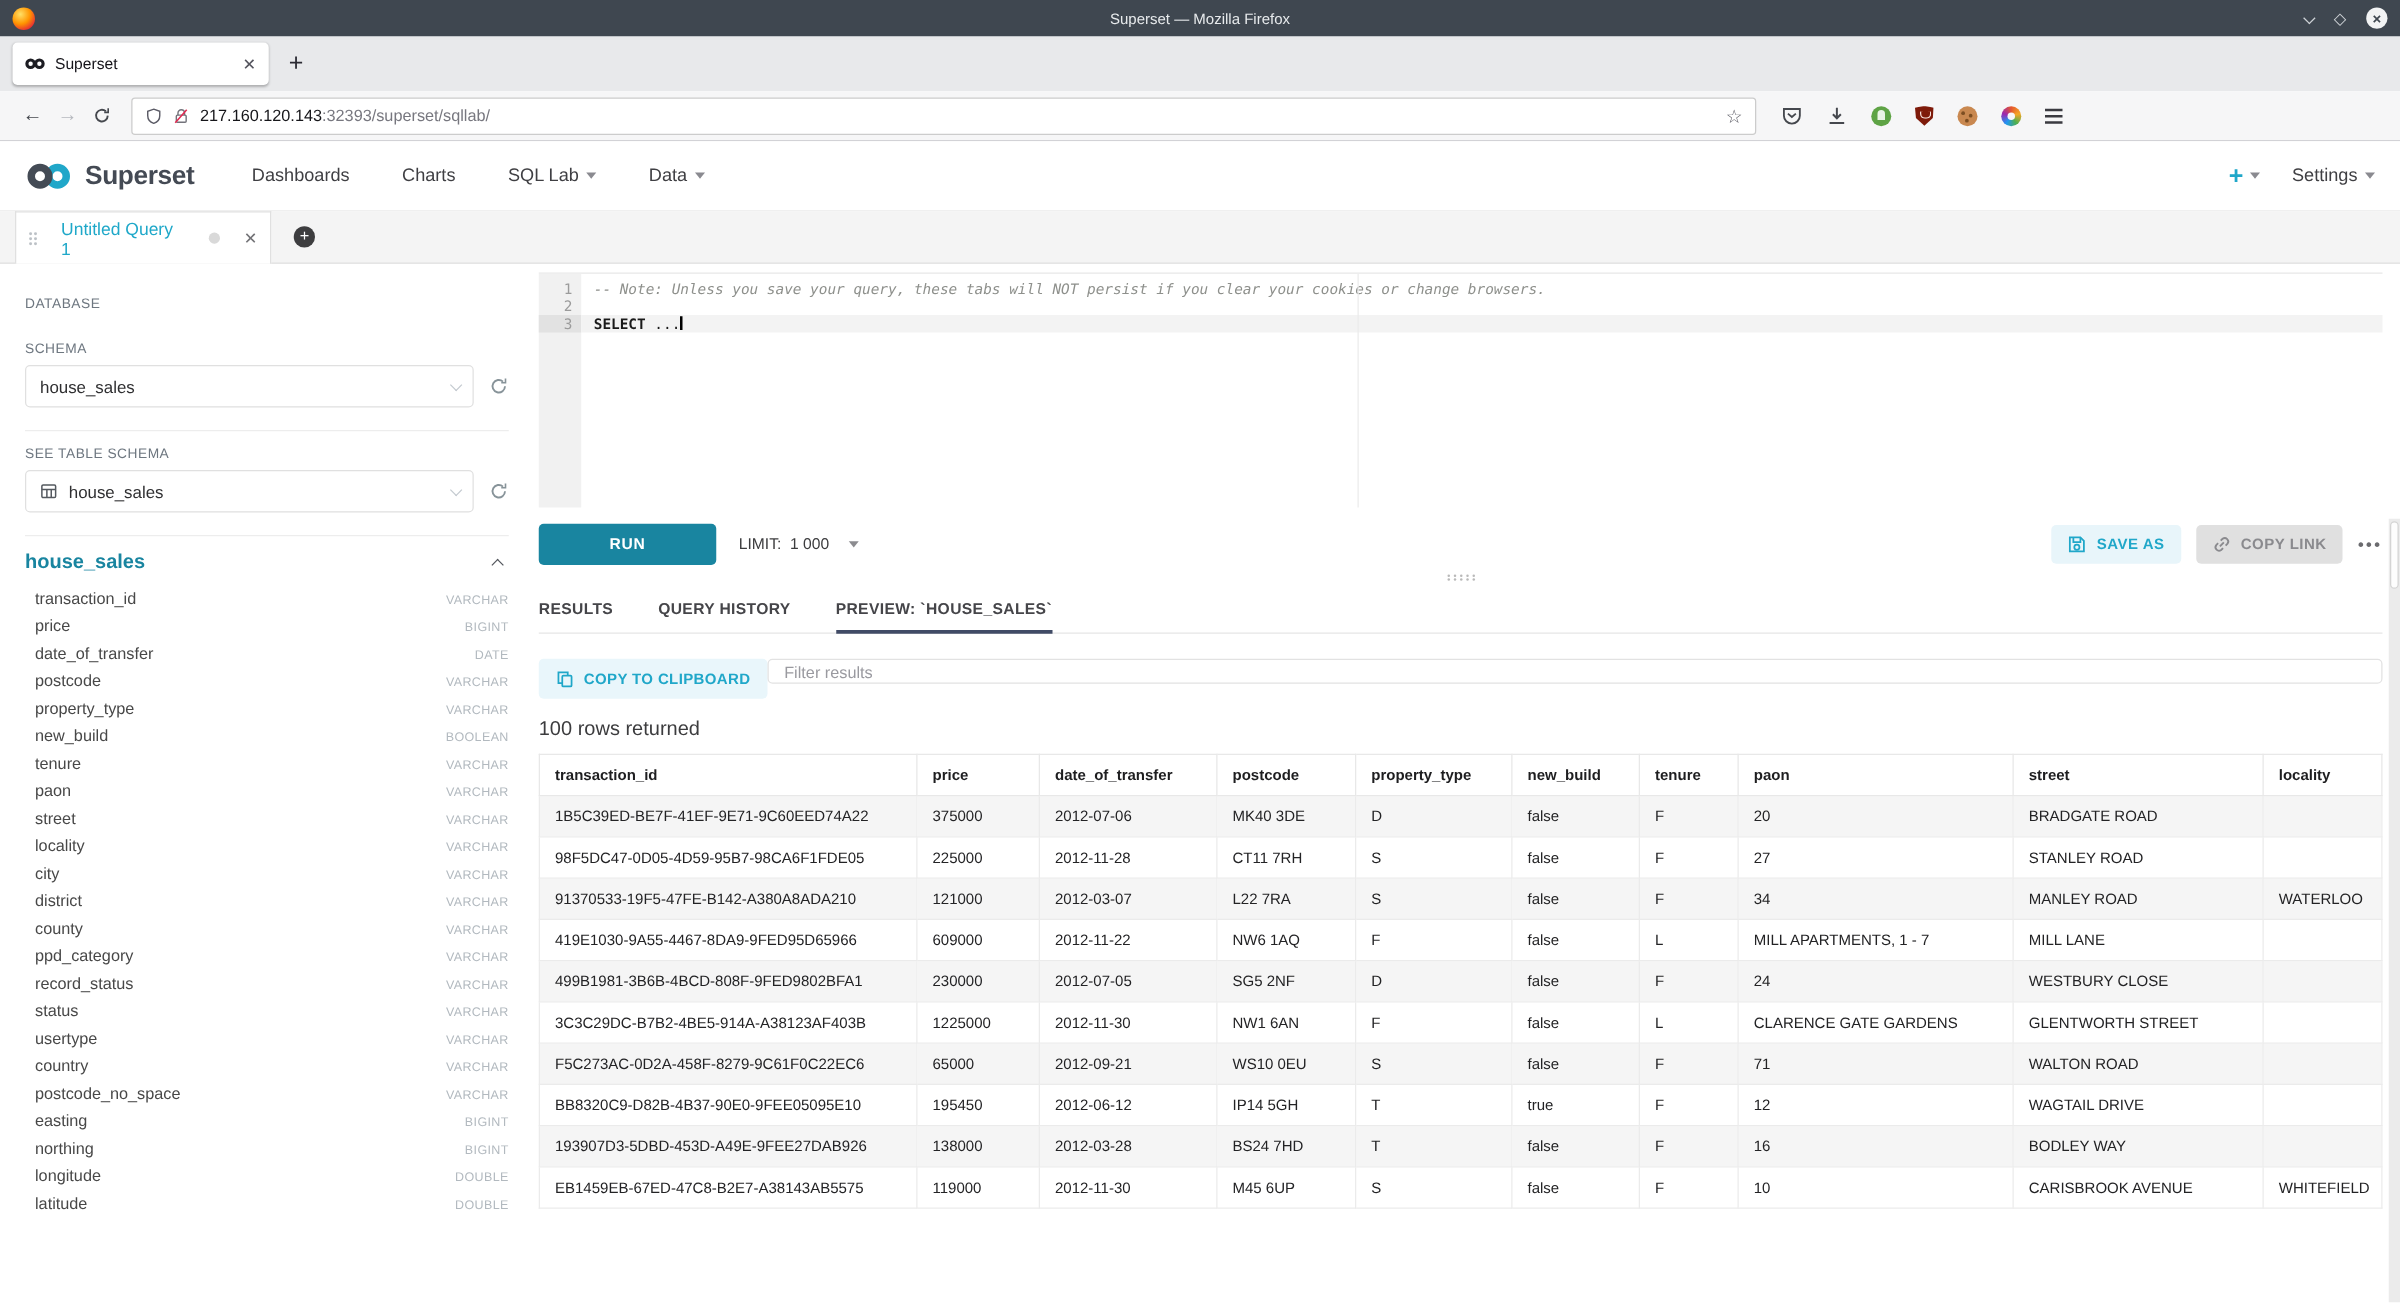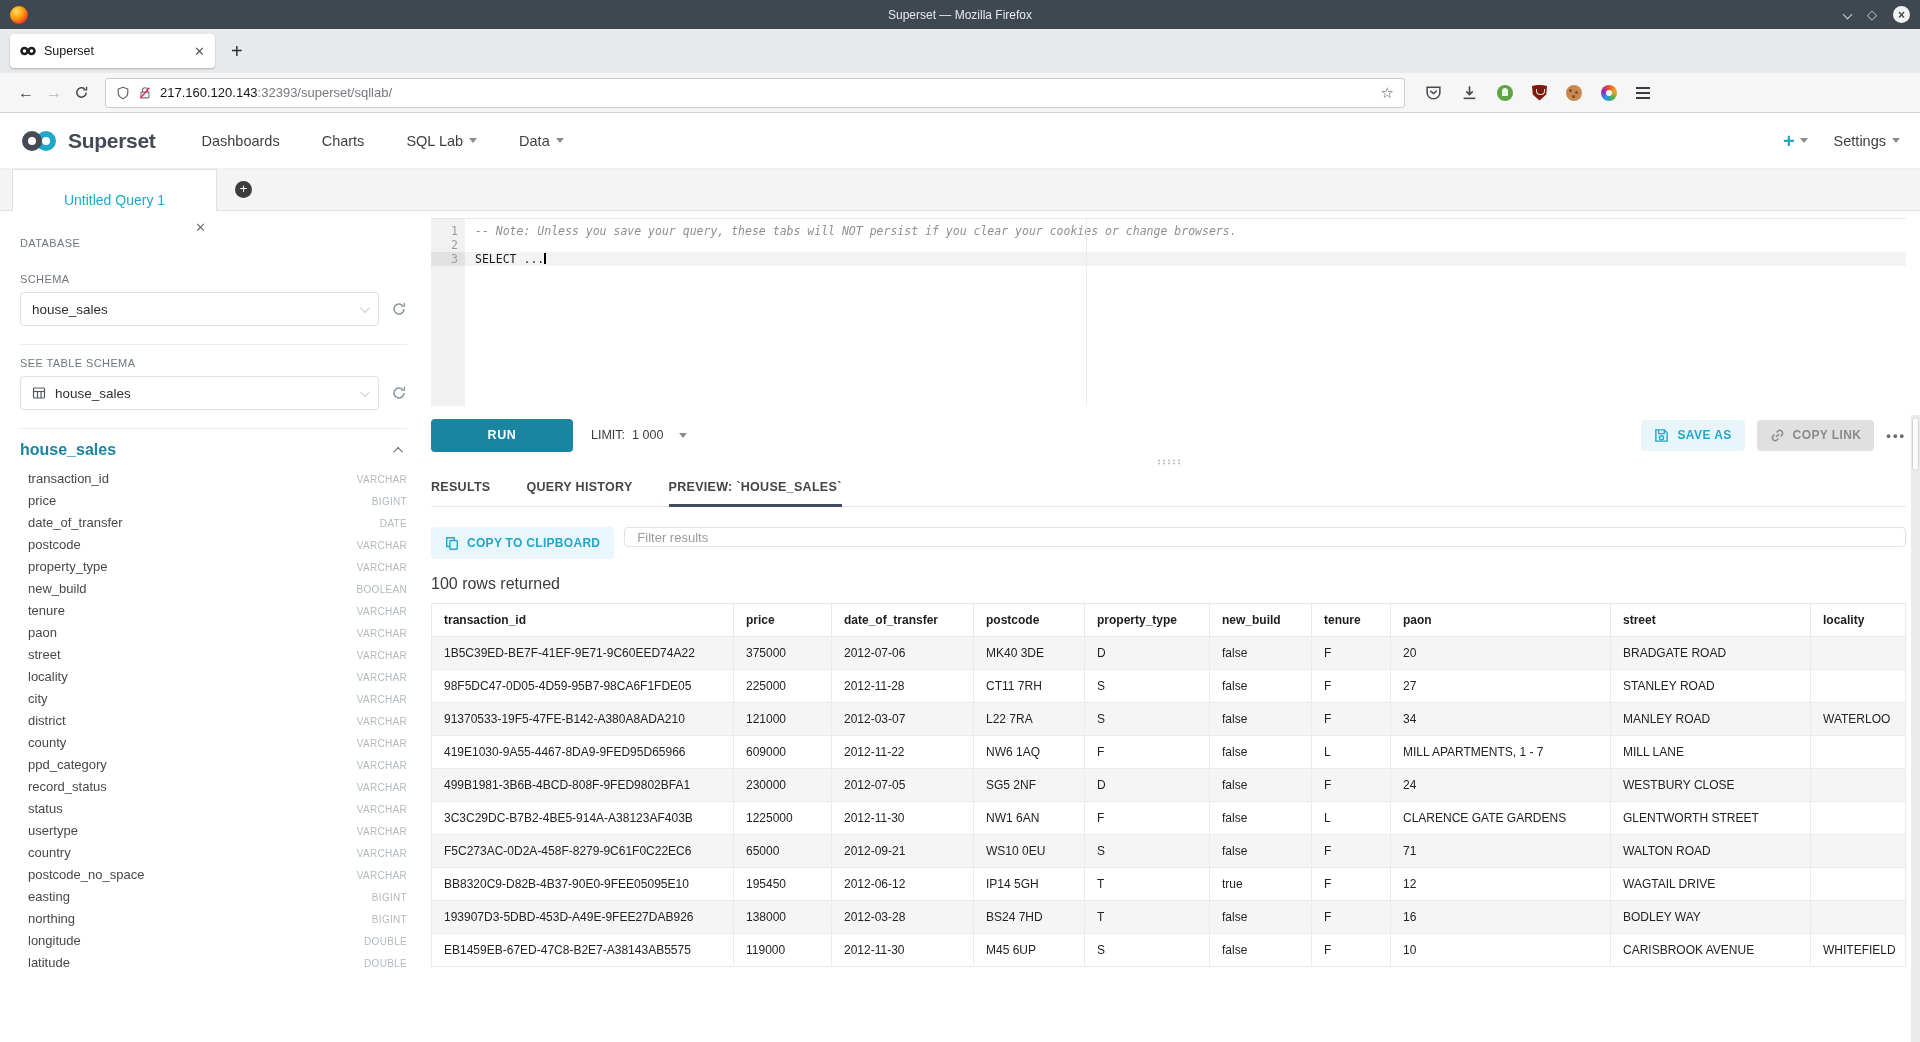--- a/index.html
+++ b/index.html
@@ -65,21 +65,21 @@
     border-top:5px solid #8a8a90; }
   .nav-right { margin-left:auto; display:flex; align-items:center; gap:26px; }
   .plusbtn { display:flex; align-items:center; gap:5px; }
   .plus-glyph { color:#20a7c9; font-size:20px; font-weight:bold; line-height:1; }
   .settings { display:flex; align-items:center; gap:6px; font-size:14.5px; color:#3f3f43; }
 
   
   .querytabs { height:42px; background:#f4f4f4; border-bottom:1px solid #e0e0e0;
     display:flex; align-items:stretch; padding-left:12px; }
   .qtab { width:205px; background:#fff; border:1px solid #e0e0e0; border-bottom:none;
-    margin-bottom:-1px; display:flex; align-items:center; gap:6px; padding:16px 10px;flex-direction:column; }
+    margin-bottom:-1px; display:flex; align-items:center; gap:19px; padding:4px 10px; }
   .qtab-label { font-size:14px; color:#1fa8c9; }
   .qtab-dot { width:9px; height:9px; border-radius:50%; background:#d9d9d9; }
   .qtab-close { margin-left:auto; color:#737377; font-size:13px; }
   .addtab { align-self:center; margin-left:18px; width:17px; height:17px; border-radius:50%;
     background:#3d3d3f; color:#fff; font-size:13px; line-height:15px; text-align:center; }
 
   
   .main { display:flex; height:831px; }
   .sidebar { width:423px; padding:14px 16px 0 20px; overflow:hidden; }
   .side-label { font-size:11px; color:#6e7780; letter-spacing:.4px; margin:12px 0 7px; }
@@ -104,21 +104,21 @@
   .pane { flex:1; display:flex; flex-direction:column; padding:7px 14px 0 8px; position:relative; }
   .editor { height:188px; border-top:1px solid #e8e8e8; display:flex; position:relative;
     font-family:"DejaVu Sans Mono", monospace; font-size:11.5px; line-height:14px; }
   .gutter { width:34px; background:#f1f1f1; padding-top:5px; }
   .gutter div { text-align:right; padding-right:7px; color:#9b9b9b; height:14px; }
   .gutter div.active { background:#e2e2e2; }
   .codearea { flex:1; padding-top:5px; position:relative; }
   .codeline { height:14px; padding-left:10px; white-space:pre; color:#1a1a1a; }
   .codeline.comment { font-style:italic; color:#8e908c; }
   .codeline.active { background:#f3f3f3; }
-  .kw { font-weight:normal; }
+  .kw { font-weight:bold; }
   .cursor { display:inline-block; width:1.5px; height:11px; background:#000; vertical-align:-1px; }
   .editor-vline { position:absolute; left:621px; top:0; bottom:0; width:1px; background:#ececec; }
 
   .toolbar { margin-top:8px; height:42px; display:flex; align-items:center; }
   .runbtn { width:142px; height:33px; background:#1985a0; color:#fff; border:none; border-radius:4px;
     font-weight:bold; font-size:12.5px; letter-spacing:.6px; font-family:inherit; }
   .limit { margin-left:18px; display:flex; align-items:center; font-size:12.5px; color:#3c3c3e; }
   .limit .val { margin-left:7px; }
   .limit .caret { margin-left:16px; border-top-color:#8c8c90; }
   .tb-right { margin-left:auto; display:flex; align-items:center; gap:12px; }
@@ -132,21 +132,21 @@
 
   .splitter { height:12px; display:flex; justify-content:center; align-items:center; }
 
   .result-tabs { display:flex; gap:36px; border-bottom:1px solid #e6e6e6; margin-top:4px;
     padding-top:8px; }
   .rtab { font-size:12.5px; font-weight:bold; color:#454549; letter-spacing:.3px;
     padding-bottom:12px; position:relative; }
   .rtab.active::after { content:""; position:absolute; left:0; right:0; bottom:-1px; height:3px;
     background:#414b66; }
 
-  .copyrow { margin-top:20px; display:flex; gap:10px; }
+  .copyrow { margin-top:20px; display:flex; }
   .copyclip { height:32px; background:#e9f6fb; color:#20a7c9; border:none; border-radius:4px;
     font-weight:bold; font-size:12px; letter-spacing:.3px; padding:0 14px; display:flex;
     align-items:center; gap:8px; font-family:inherit; }
   .filterinput { flex:1; height:20px; border:1px solid #e2e2e2; border-radius:4px; padding:0 12px;
     font-size:13px; color:#333; font-family:inherit; }
   .filterinput::placeholder { color:#9a9aa0; }
 
   .rows-returned { margin:16px 0 10px; font-size:16px; color:#3c3c3e; }
 
   table.results { width:100%; border-collapse:collapse; table-layout:fixed; font-size:12px;

